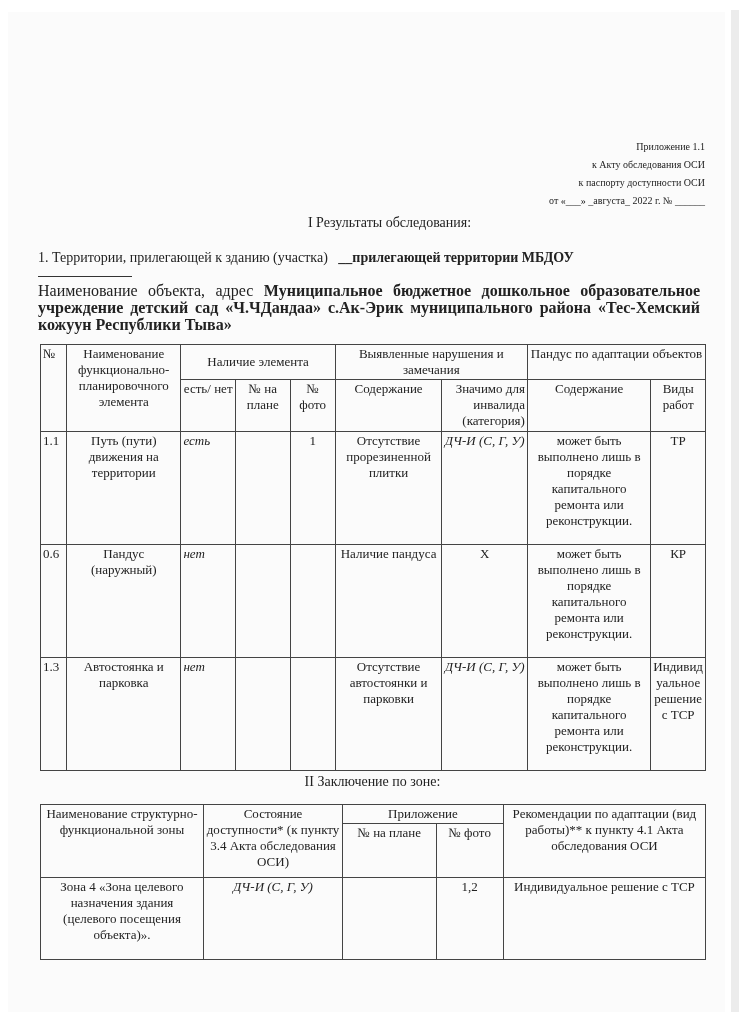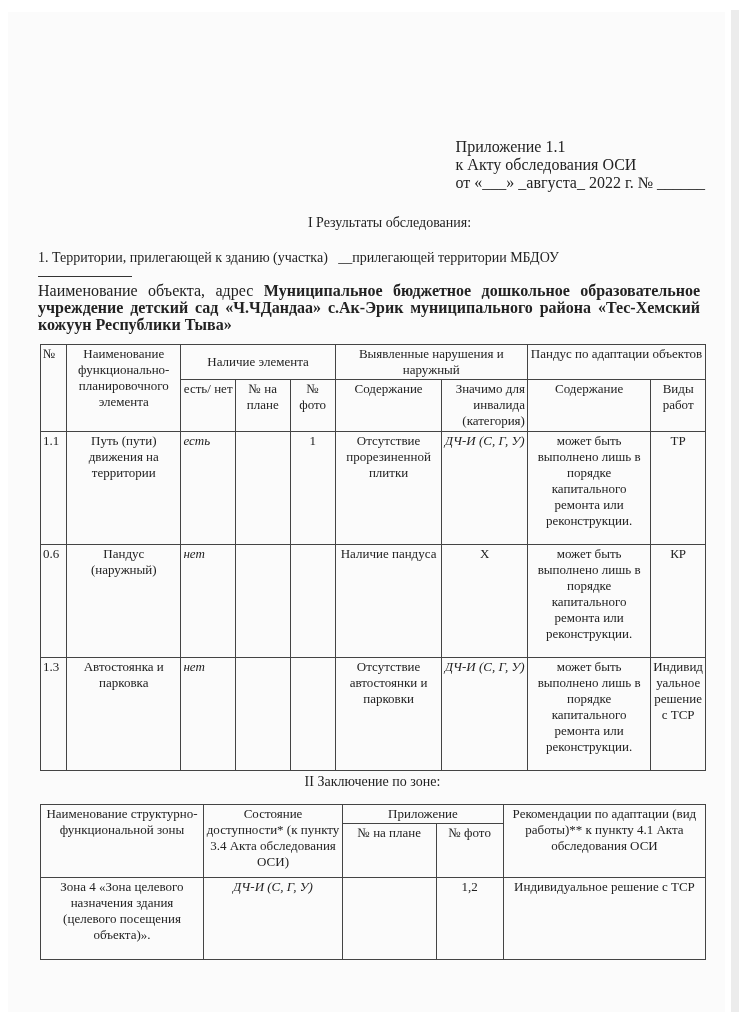--- a/index.html
+++ b/index.html
@@ -11,28 +11,28 @@
   }
   .page {
     position: absolute; left: 8px; top: 12px; width: 717px; height: 1000px;
     background: #fbfbfb;
   }
   .edge {
     position: absolute; right: 6px; top: 10px; width: 8px; height: 1002px;
     background: #ececec;
   }
   .appendix {
-    position: absolute; right: 40px; top: 138px; 
-    font-size: 16px; line-height: 18px;
+    position: absolute; right: 40px; top: 138px; text-align: right;
+    font-size: 10px; line-height: 18px;
   }
   .section-title {
     position: absolute; left: 0; width: 745px; text-align: center; font-size: 14px;
   }
   .p1 { position: absolute; left: 38px; top: 250px; font-size: 14px; }
-  .p1 b { font-weight: normal; }
+  .p1 b { font-weight: bold; }
   .rule { position: absolute; left: 38px; top: 276px; width: 94px; border-top: 1px solid #333; }
   .p2 {
     position: absolute; left: 38px; top: 282px; width: 662px; font-size: 16px;
     line-height: 17px; text-align: justify;
   }
   table { border-collapse: collapse; position: absolute; font-size: 13px; }
   td, th { border: 1px solid #444; font-weight: normal; text-align: center; vertical-align: top; padding: 1px 2px; line-height: 16px; }
   #t1 { left: 40px; top: 344px; width: 666px; }
   #t2 { left: 40px; top: 804px; width: 666px; }
   .it { font-style: italic; }
@@ -41,20 +41,21 @@
 </style>
 </head>
 <body>
 
 <div class="page"></div>
 <div class="edge"></div>
 
 <div class="appendix">
   <div>Приложение 1.1</div>
   <div>к Акту обследования ОСИ</div>
+  <div>к паспорту доступности ОСИ</div>
   <div>от «___» _августа_ 2022 г. № ______</div>
 </div>
 
 <div class="section-title" style="top:215px;padding-left:17px;">I Результаты обследования:</div>
 
 <div class="p1">
   <span>1. Территории, прилегающей к зданию (участка)</span>&nbsp;&nbsp;
   <b>__прилегающей территории  МБДОУ</b>
 </div>
 <div class="rule"></div>
@@ -71,21 +72,21 @@
       <col style="width:90px">
       <col style="width:72px">
       <col style="width:104px">
       <col style="width:46px">
   </colgroup>
   <tbody>
       <tr style="height:34px">
     <th rowspan="2" class="no">№</th>
     <th rowspan="2">Наименование функционально-планировочного элемента</th>
     <th colspan="3" style="vertical-align:middle">Наличие элемента</th>
-    <th colspan="2">Выявленные нарушения и наружный</th>
+    <th colspan="2">Выявленные нарушения и замечания</th>
     <th colspan="2">Пандус по адаптации объектов</th>
   </tr>
   <tr style="height:52px">
     <th>есть/ нет</th>
     <th>№ на плане</th>
     <th>№ фото</th>
     <th>Содержание</th>
     <th style="text-align:right">Значимо для инвалида (категория)</th>
     <th>Содержание</th>
     <th>Виды работ</th>

